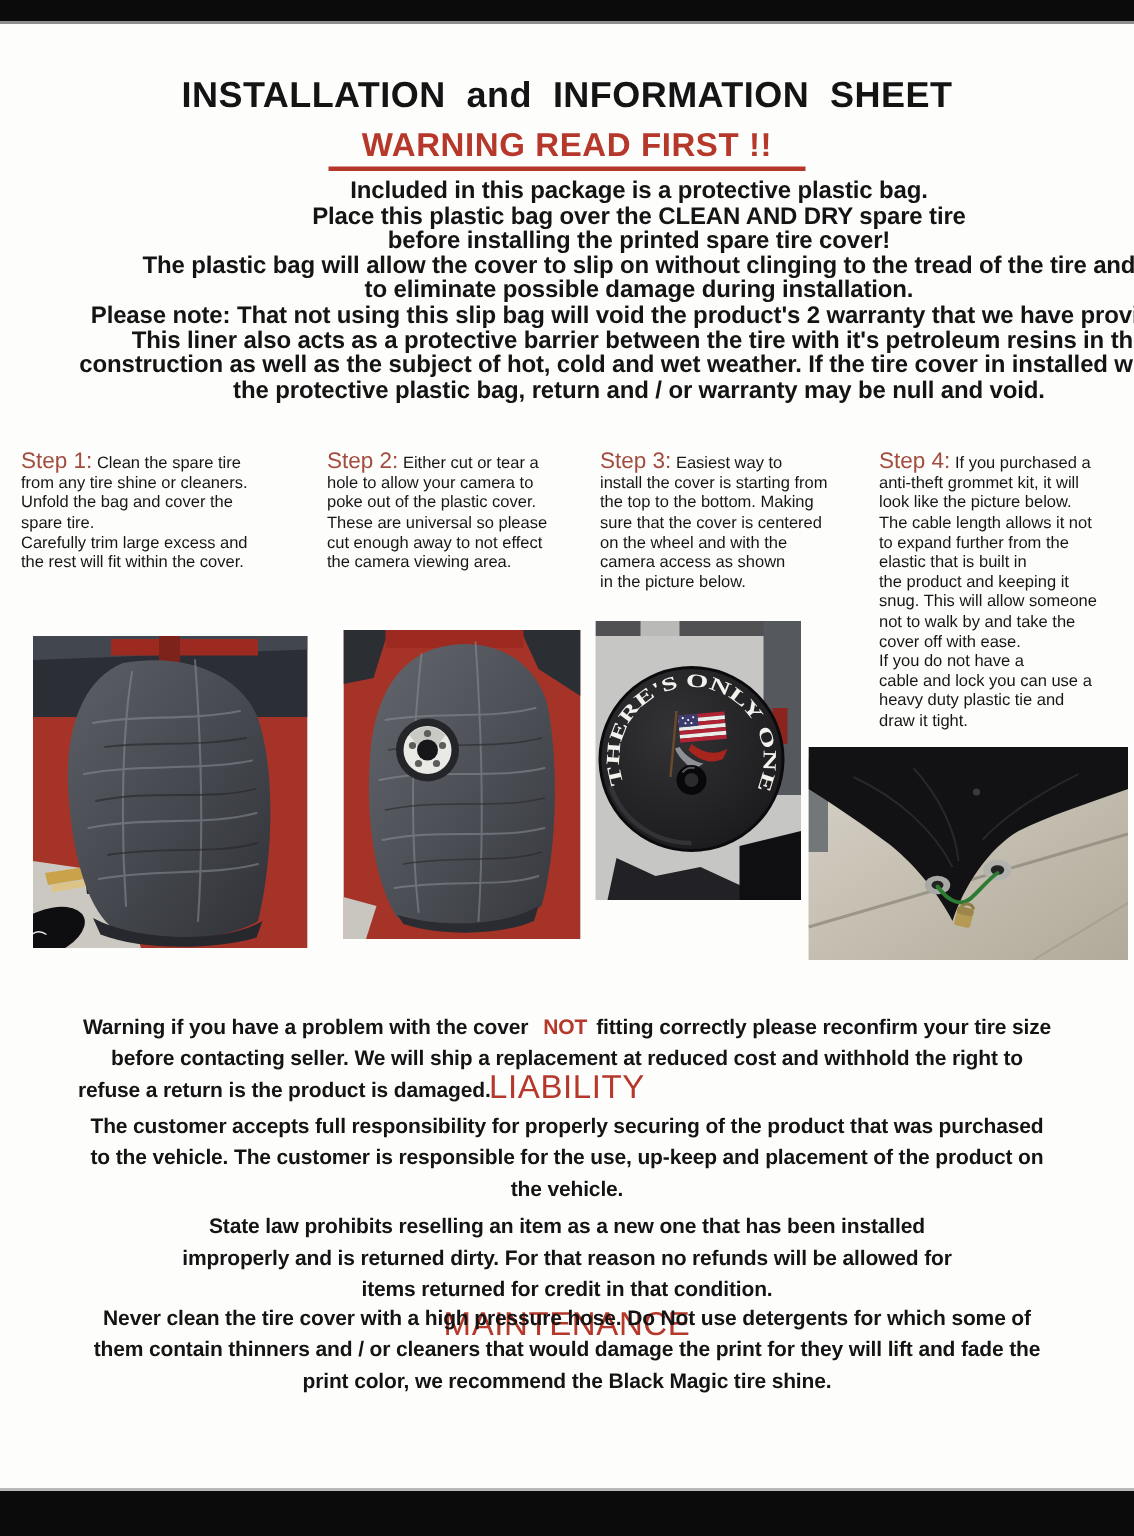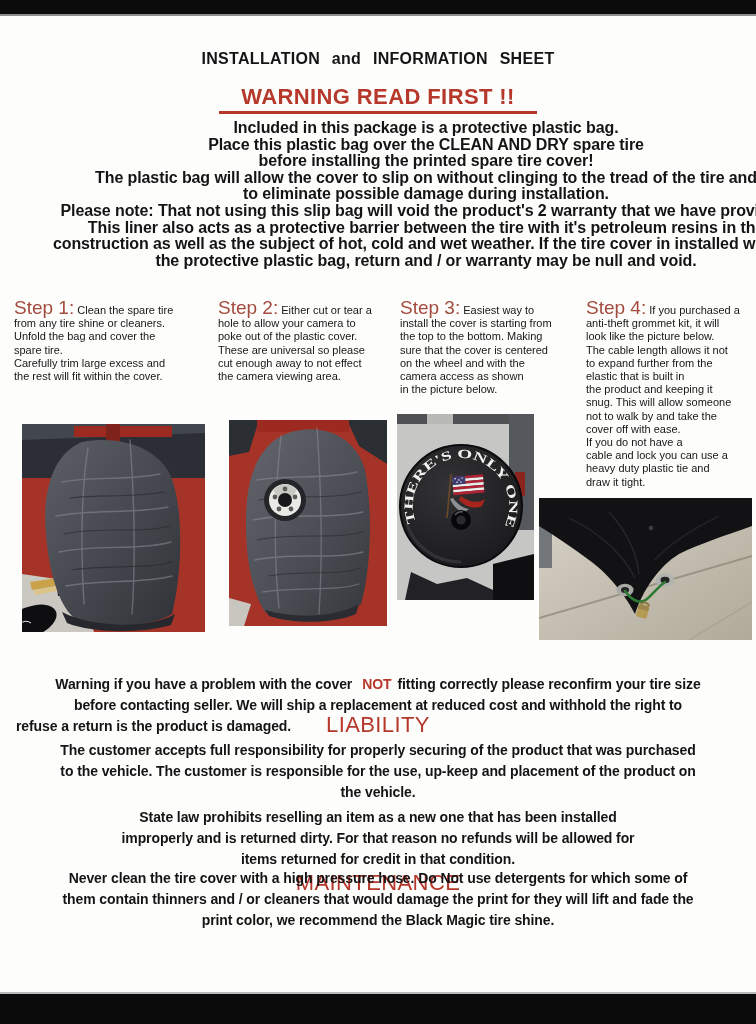--- a/index.html
+++ b/index.html
@@ -12,56 +12,56 @@
     width:756px;height:1024px;position:relative;overflow:hidden;
     background:#fdfdfc;color:var(--ink);
     font-family:"Liberation Sans", sans-serif;
   }
   .bar{position:absolute;left:0;width:756px;background:#0b0b0b;}
   .bar-top{top:0;height:14px;border-bottom:2px solid #8e8e8e;}
   .bar-bottom{top:992px;height:32px;border-top:2px solid #b9b9b9;}
 
   .title{
     position:absolute;top:50px;left:0;width:756px;text-align:center;
-    font-size:16px;font-weight:bold;word-spacing:7px;letter-spacing:.3px;
+    font-size:24px;font-weight:bold;word-spacing:7px;letter-spacing:.3px;
   }
   .warn-wrap{position:absolute;top:84px;left:0;width:756px;text-align:center;}
   .warn-head{
     display:inline-block;color:var(--red);font-size:22px;font-weight:bold;
     letter-spacing:.4px;padding:0 22px 1px;border-bottom:3px solid var(--red);
   }
   .intro{
     position:absolute;top:120px;left:0;width:756px;text-align:center;
     font-size:16px;font-weight:bold;line-height:16.6px;white-space:pre-line;
     letter-spacing:-0.1px;
     padding-left:48px;
   }
 
   .step{position:absolute;top:301px;font-size:11px;line-height:13.2px;color:#161616;}
-  .step-label{color:var(--step-red);font-size:19px;}
+  .step-label{color:var(--step-red);font-size:15px;}
   .step-text{white-space:pre-line;}
   .step-1{left:14px;width:198px;}
   .step-2{left:218px;width:180px;}
   .step-3{left:400px;width:180px;}
   .step-4{left:586px;width:172px;}
 
   .photo{position:absolute;background:#ddd;}
   .photo svg{display:block;width:100%;height:100%;}
   .photo-1{left:22px;top:424px;width:183px;height:208px;}
   .photo-2{left:229px;top:420px;width:158px;height:206px;}
   .photo-3{left:397px;top:414px;width:137px;height:186px;}
   .photo-4{left:539px;top:498px;width:213px;height:142px;}
 
   .para{
     position:absolute;left:0;width:756px;text-align:center;
     font-size:14px;font-weight:bold;line-height:21px;white-space:pre-line;
     letter-spacing:-0.1px;
   }
   .fit-warning{top:653px;}
-  .fit-warning .l3{display:block;text-align:left;padding-left:16px;}
+  .fit-warning .l3{display:block;text-align:left;padding-left:52px;}
   .red{color:var(--red);margin:16px 6px 0 10px;}
   .sec-head{
     position:absolute;left:0;width:756px;text-align:center;
     color:var(--red);font-size:22px;font-weight:normal;letter-spacing:.4px;
   }
   .liability-head{top:712px;}
   .liability-p1{top:740px;}
   .liability-p2{top:807px;}
   .maintenance-head{top:870px;}
   .maintenance-p{top:868px;}

